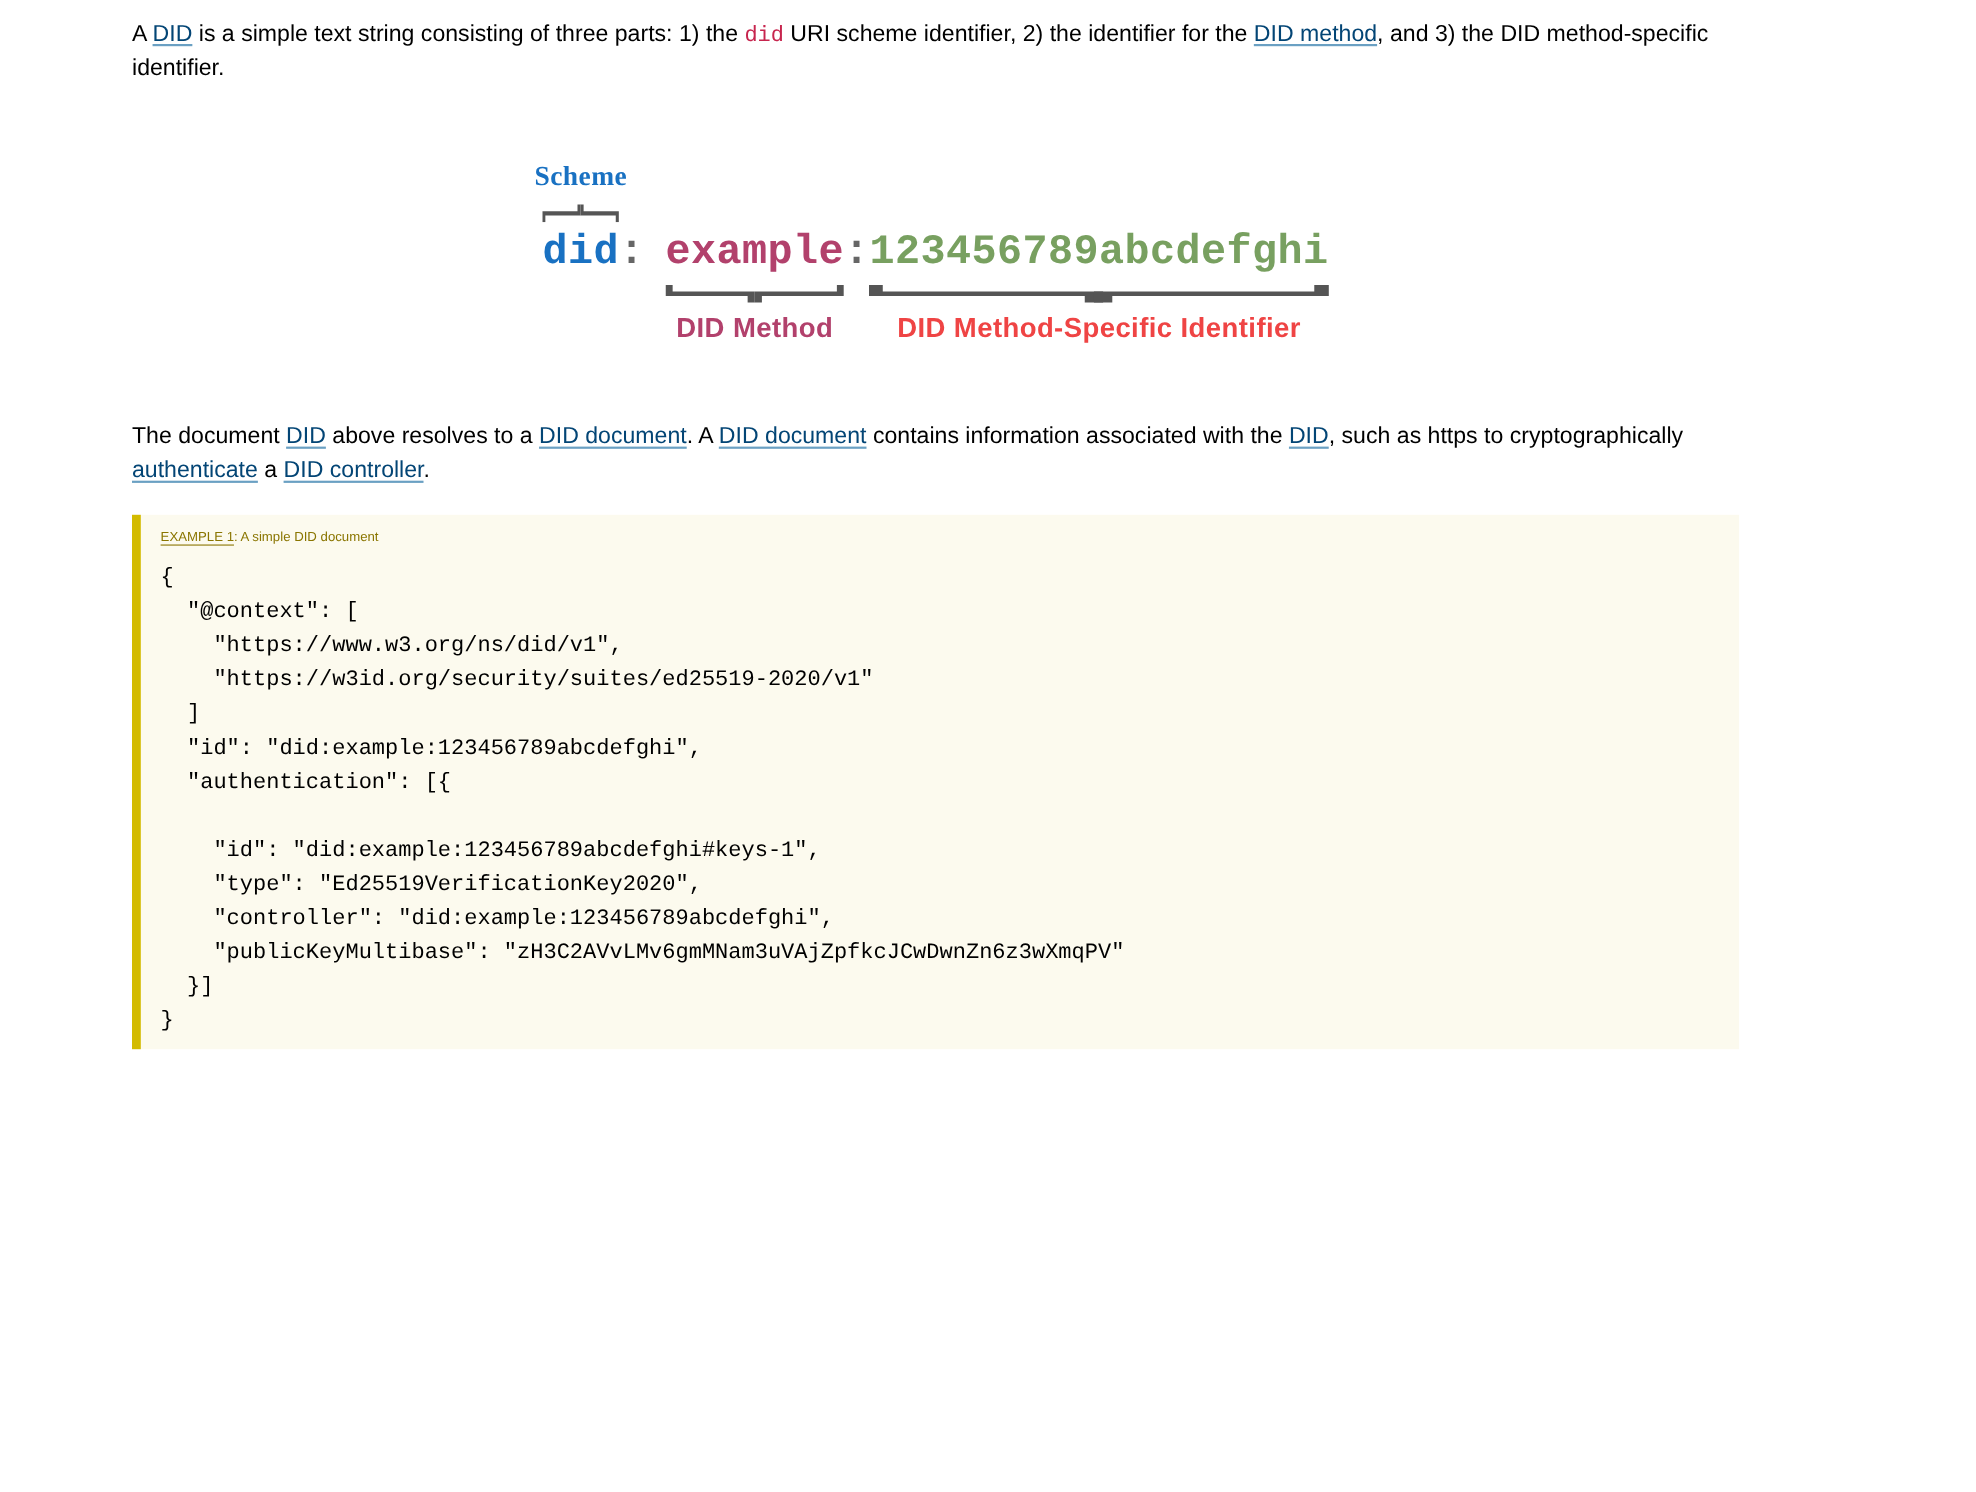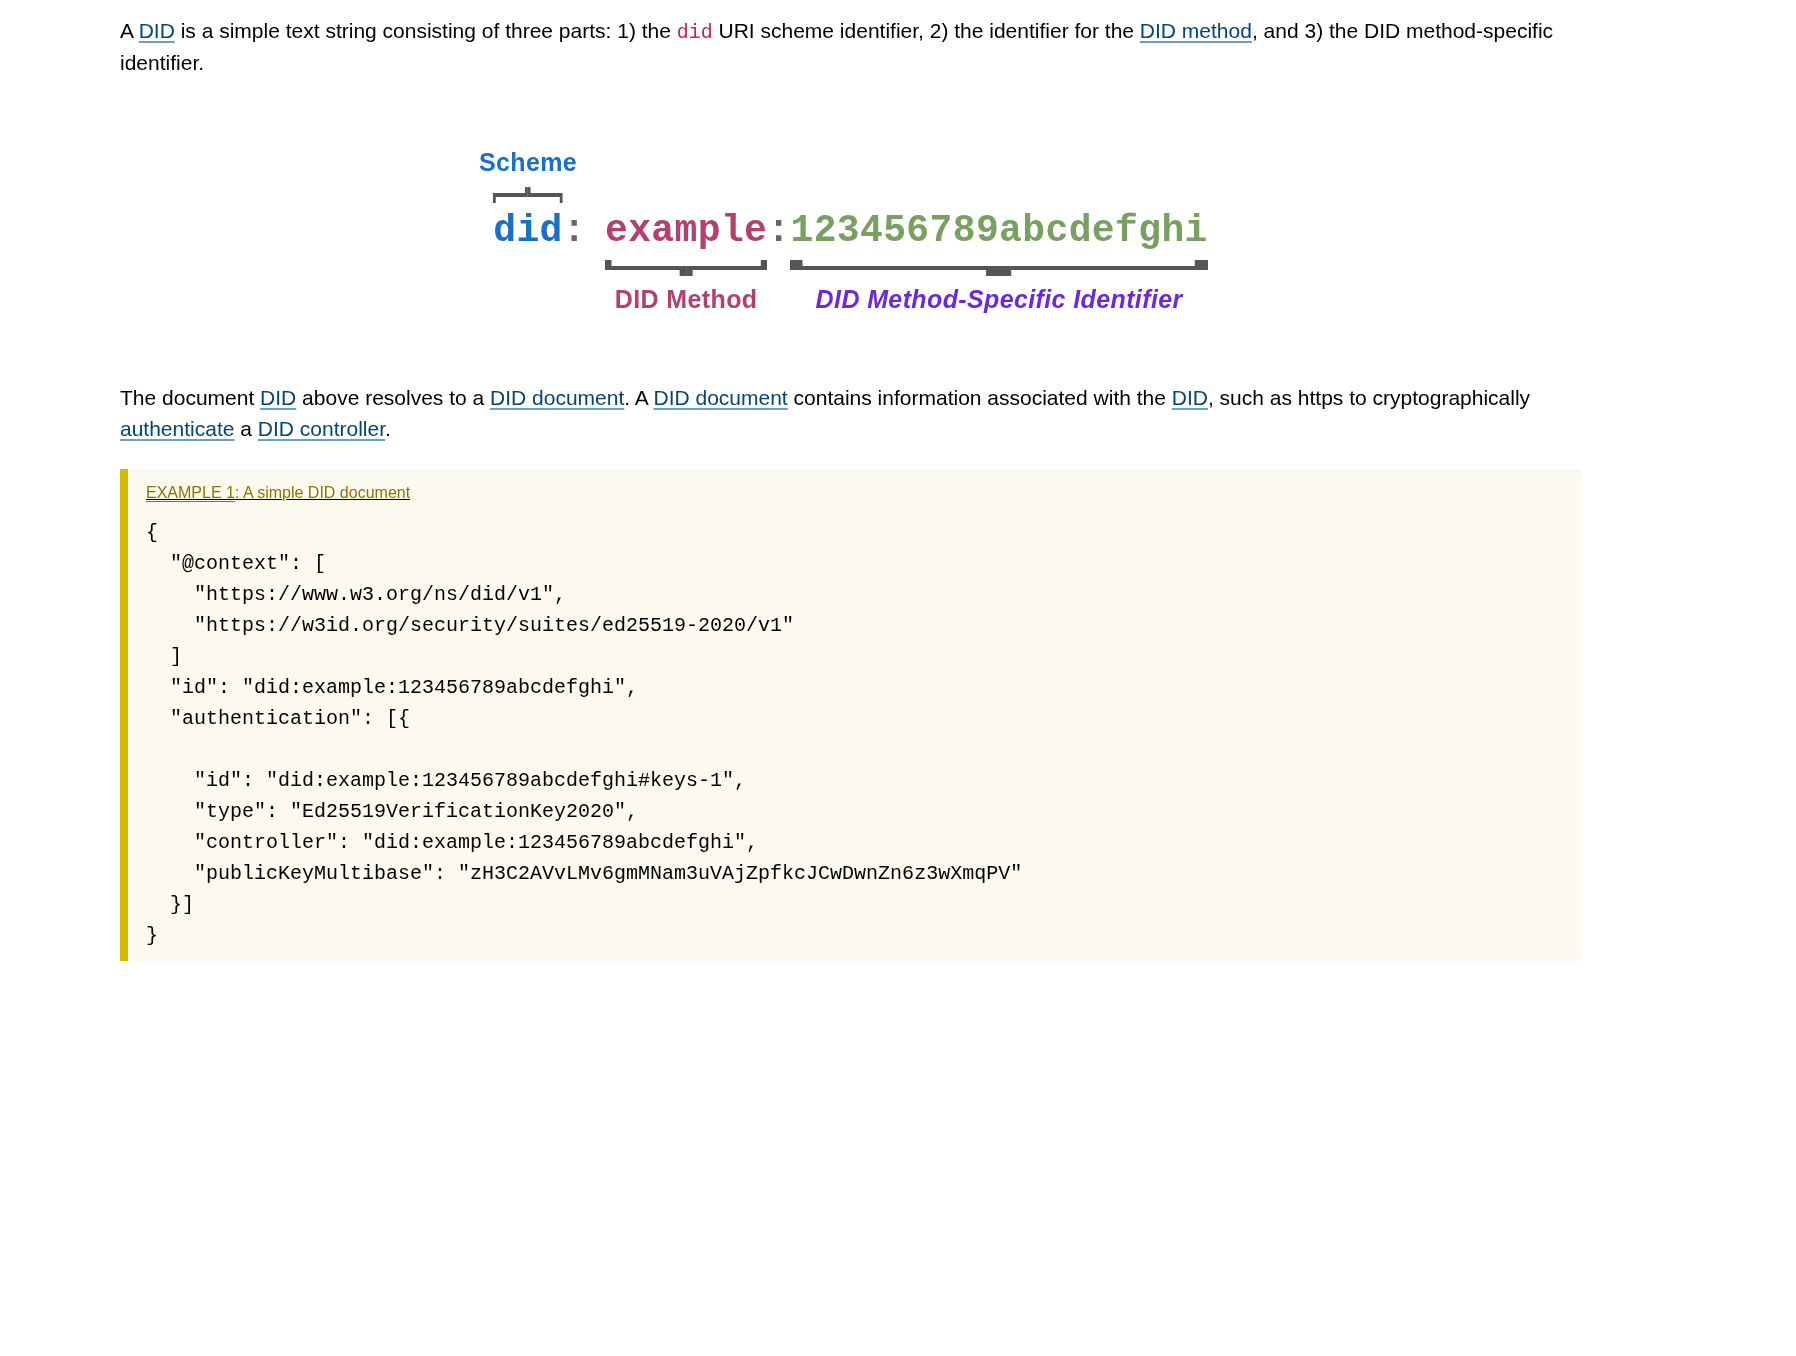--- a/index.html
+++ b/index.html
@@ -54,39 +54,39 @@
   .c-grey   { color: #666; }
   .c-maroon { color: #b2416c; margin-left: 19px; }
   .c-green  { color: #78a060; text-align: center; }
 
   
   .top-label {
     position: absolute;
     bottom: calc(100% + 23px);
     left: 50%;
     transform: translateX(-50%);
-    font-family: Liberation Sans, sans-serif;
+    font-family: Liberation Serif, serif;
     font-weight: 700;
     font-size: 25px;
     color: #1971c2;
     white-space: nowrap;
   }
   
   .bot-label {
     position: absolute;
     top: calc(100% + 23px);
     left: 50%;
     transform: translateX(-50%);
     font-family: "Helvetica Neue", Arial, sans-serif;
     font-weight: 700;
     font-size: 25px;
     white-space: nowrap;
   }
   .lbl-maroon { color: #b2416c; }
-  .lbl-green  { color: #6d28d9; font-style: italic; }
+  .lbl-green  { color: #ef4444; }
 
   
   .bracket {
     position: absolute;
     left: 0; right: 0;
     height: 20px;
     overflow: visible;
   }
   .bracket.top    { bottom: 100%; }
   .bracket.bottom { top: 100%; margin-top: 2px; }
@@ -103,23 +103,22 @@
 
   
   .example {
     margin-top: 25px;
     border-left: 8px solid #d3bb00;
     background: #fcfaee;
     padding: 12px 18px 10px 18px;
     overflow: auto;
   }
   .example-title {
-    font-size: 16px;
+    font-size: 12px;
     margin-bottom: 12px;
-    text-decoration: underline;
   }
   .example-title a {
     color: #8a7500;
     text-decoration: underline;
     text-underline-offset: 3px;
     cursor: pointer;
   }
   .example-title .sep { color: #8a7500; }
   .example-title .name { color: #8a7500; }
   .example pre {

